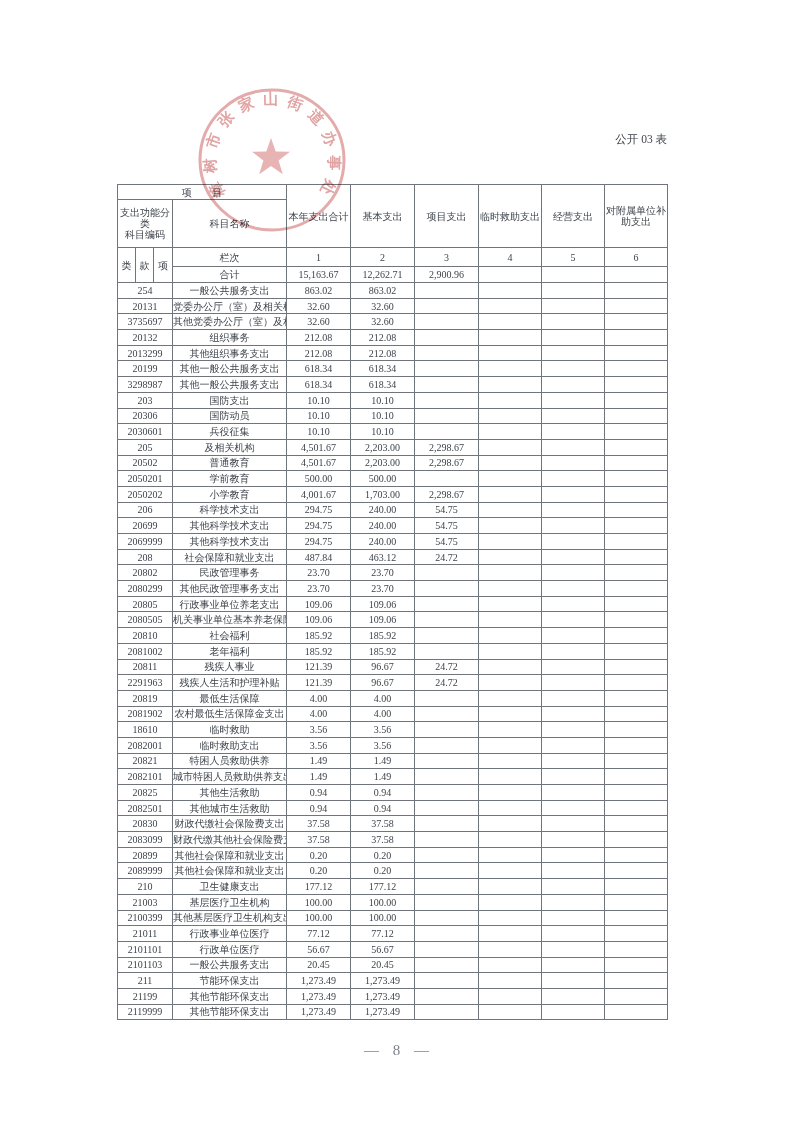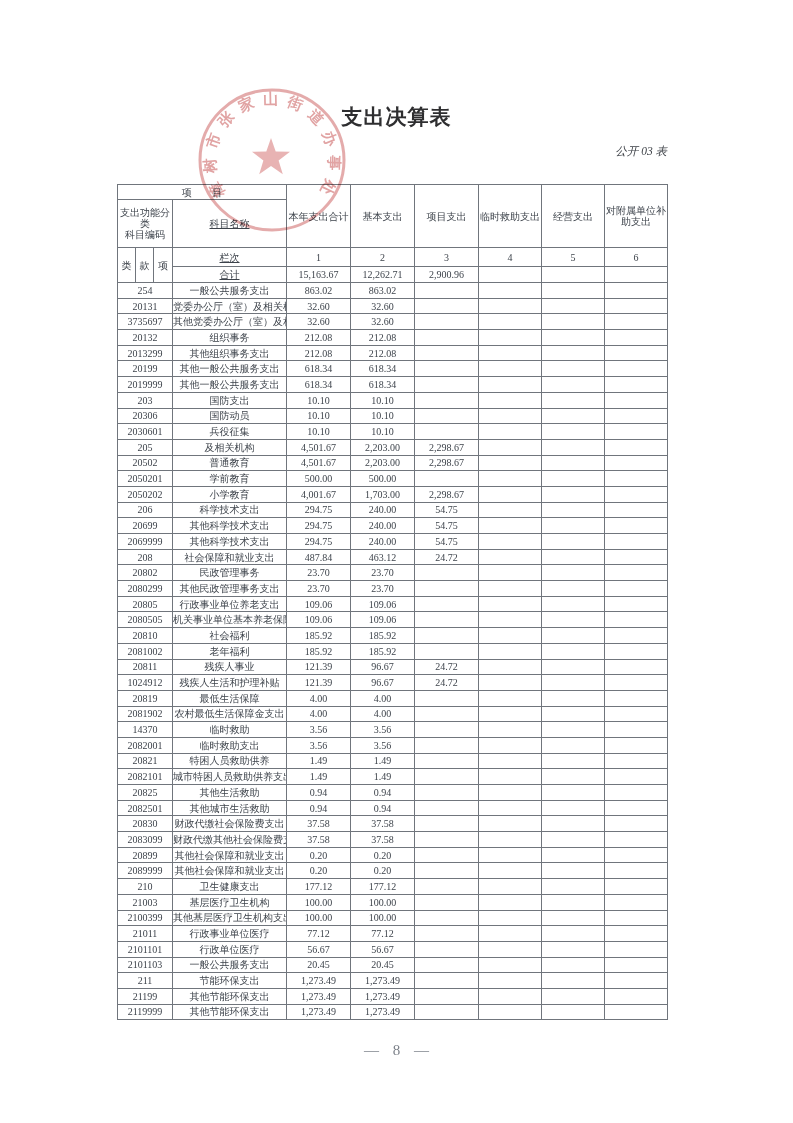--- a/index.html
+++ b/index.html
@@ -12,22 +12,22 @@
     font-family:"Liberation Serif","DejaVu Serif",serif;
   }
   .doc-title {
     position:absolute; left:0; top:103px; width:793px;
     text-align:center;
     font-family:"Liberation Sans","DejaVu Sans",sans-serif;
     font-size:21px; font-weight:bold; color:#2e2e30;
     letter-spacing:1px;
   }
   .table-label {
-    position:absolute; right:126px; top:144px;
-    font-size:11.5px; color:#3d4147;font-style:italic;
+    position:absolute; right:126px; top:132px;
+    font-size:11.5px; color:#3d4147;
   }
   .info-line { position:absolute; top:164px; left:0; width:793px; height:18px;
     font-family:"Liberation Sans","DejaVu Sans",sans-serif;
     font-weight:bold; color:#303236; font-size:12.5px; }
   .dept { position:absolute; left:121px; top:0; }
   .year { position:absolute; left:363px; top:0; }
   .unit { position:absolute; right:126px; top:0; }
 
   table.main {
     position:absolute; left:117px; top:184px;
@@ -46,40 +46,39 @@
   tr.r-head  { height:48px; }
   tr.r-lanci { height:19px; }
   tr.r-total { height:16px; }
   tr.data-row{ height:15.7px; }
   td.proj-cell { letter-spacing:9px; text-indent:9px; }
   td.codehdr-cell { line-height:2.35; white-space:normal; }
   td.colhdr-cell { white-space:normal; line-height:2.2; padding:0 7px; }
   td.code-cell { text-align:left; padding-left:4px; white-space:nowrap; }
   td.name-cell { text-align:left; padding-left:9px; white-space:nowrap; }
   td.num-cell  { text-align:right; padding-right:10px; white-space:nowrap; }
-  td.center-cell { text-align:center;text-decoration:underline; }
+  td.center-cell { text-align:center; }
 
   .page-number {
     position:absolute; left:0; top:1042px; width:793px;
     text-align:center; font-size:15px; color:#7d828a;
     word-spacing:10px;
   }
   .seal {
     position:absolute; left:196px; top:87px;
     width:160px; height:152px;
     mix-blend-mode:multiply;
     pointer-events:none;
   }
 </style>
 </head>
 <body>
 
 <div class="page">
 
-  <div class="doc-title">支出决算表</div>
 
   <div class="table-label">公开 03 表</div>
 
 
   <table class="main">
     <colgroup>
       <col style="width:18px">
         <col style="width:18px">
         <col style="width:19px">
       <col style="width:114px">
@@ -182,21 +181,21 @@
           <td colspan="3" class="code-cell">20199</td>
           <td class="name-cell">其他一般公共服务支出</td>
           <td class="num-cell">618.34</td>
           <td class="num-cell">618.34</td>
           <td class="num-cell"></td>
           <td class="num-cell"></td>
           <td class="num-cell"></td>
           <td class="num-cell"></td>
         </tr>
         <tr class="data-row">
-          <td colspan="3" class="code-cell">2019999</td>
+          <td colspan="3" class="code-cell">3298987</td>
           <td class="name-cell">其他一般公共服务支出</td>
           <td class="num-cell">618.34</td>
           <td class="num-cell">618.34</td>
           <td class="num-cell"></td>
           <td class="num-cell"></td>
           <td class="num-cell"></td>
           <td class="num-cell"></td>
         </tr>
         <tr class="data-row">
           <td colspan="3" class="code-cell">203</td>
@@ -372,21 +371,21 @@
           <td colspan="3" class="code-cell">20811</td>
           <td class="name-cell">残疾人事业</td>
           <td class="num-cell">121.39</td>
           <td class="num-cell">96.67</td>
           <td class="num-cell">24.72</td>
           <td class="num-cell"></td>
           <td class="num-cell"></td>
           <td class="num-cell"></td>
         </tr>
         <tr class="data-row">
-          <td colspan="3" class="code-cell">1024912</td>
+          <td colspan="3" class="code-cell">2291963</td>
           <td class="name-cell">残疾人生活和护理补贴</td>
           <td class="num-cell">121.39</td>
           <td class="num-cell">96.67</td>
           <td class="num-cell">24.72</td>
           <td class="num-cell"></td>
           <td class="num-cell"></td>
           <td class="num-cell"></td>
         </tr>
         <tr class="data-row">
           <td colspan="3" class="code-cell">20819</td>
@@ -402,21 +401,21 @@
           <td colspan="3" class="code-cell">2081902</td>
           <td class="name-cell">农村最低生活保障金支出</td>
           <td class="num-cell">4.00</td>
           <td class="num-cell">4.00</td>
           <td class="num-cell"></td>
           <td class="num-cell"></td>
           <td class="num-cell"></td>
           <td class="num-cell"></td>
         </tr>
         <tr class="data-row">
-          <td colspan="3" class="code-cell">14370</td>
+          <td colspan="3" class="code-cell">18610</td>
           <td class="name-cell">临时救助</td>
           <td class="num-cell">3.56</td>
           <td class="num-cell">3.56</td>
           <td class="num-cell"></td>
           <td class="num-cell"></td>
           <td class="num-cell"></td>
           <td class="num-cell"></td>
         </tr>
         <tr class="data-row">
           <td colspan="3" class="code-cell">2082001</td>

